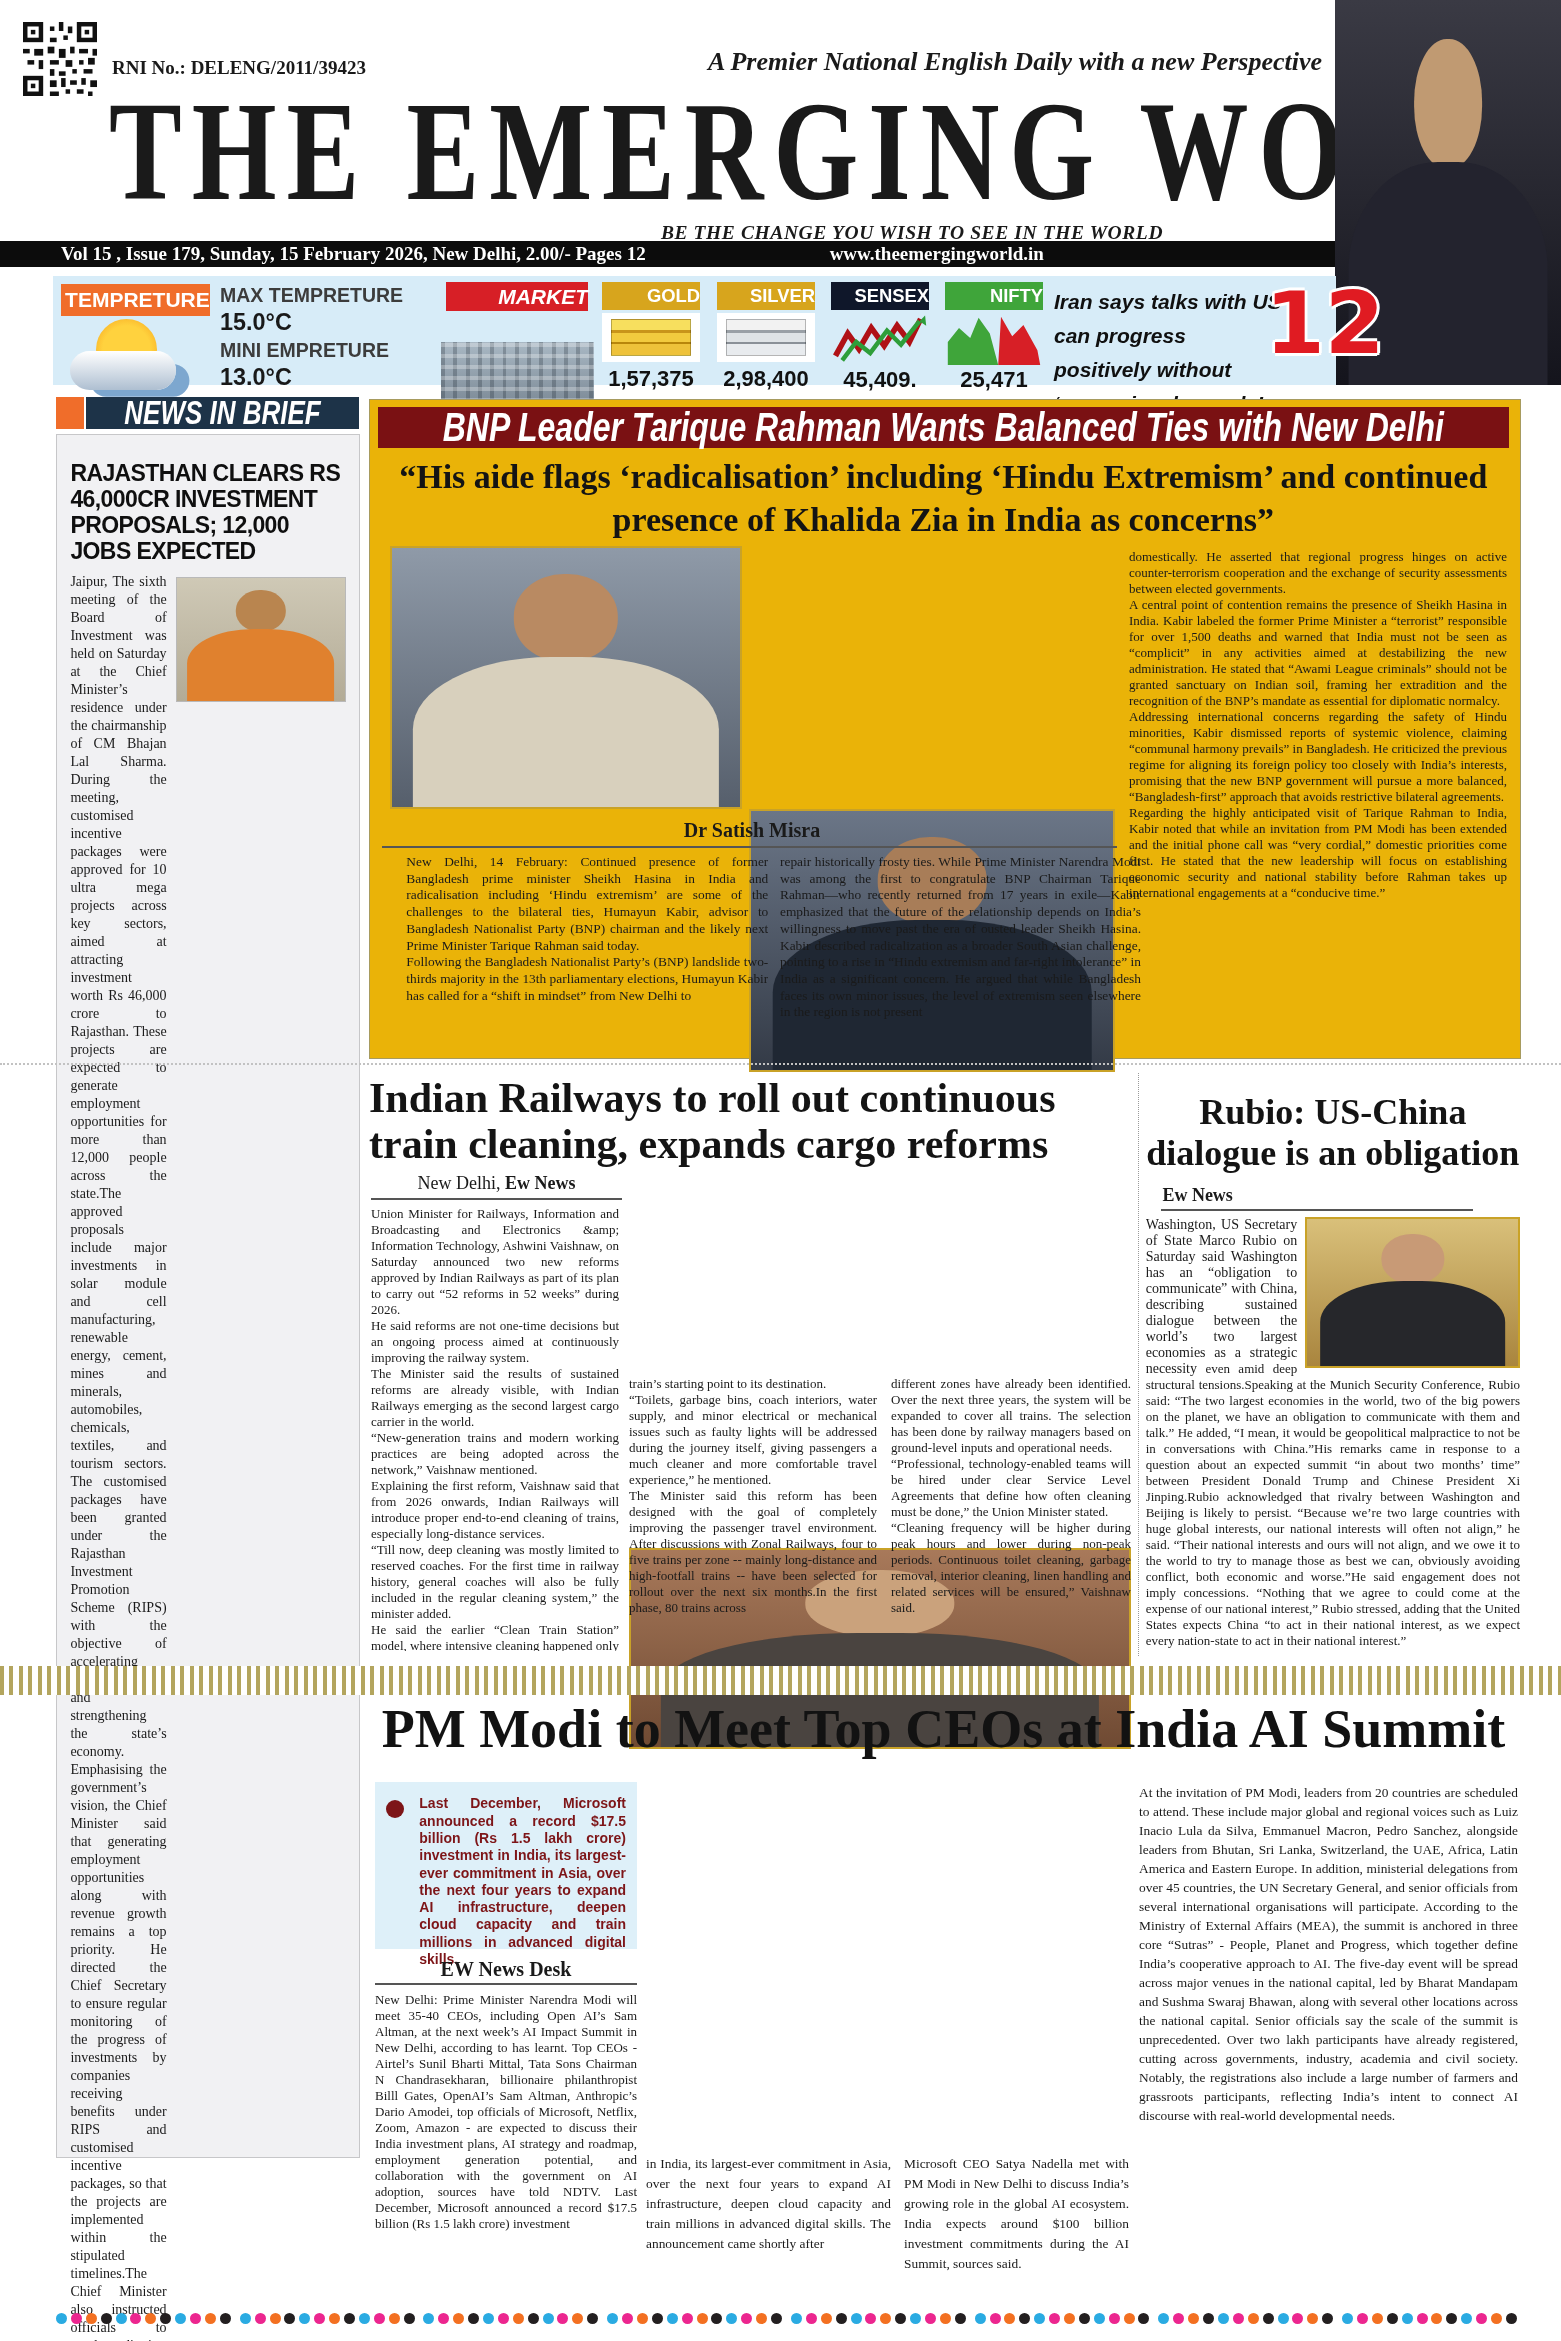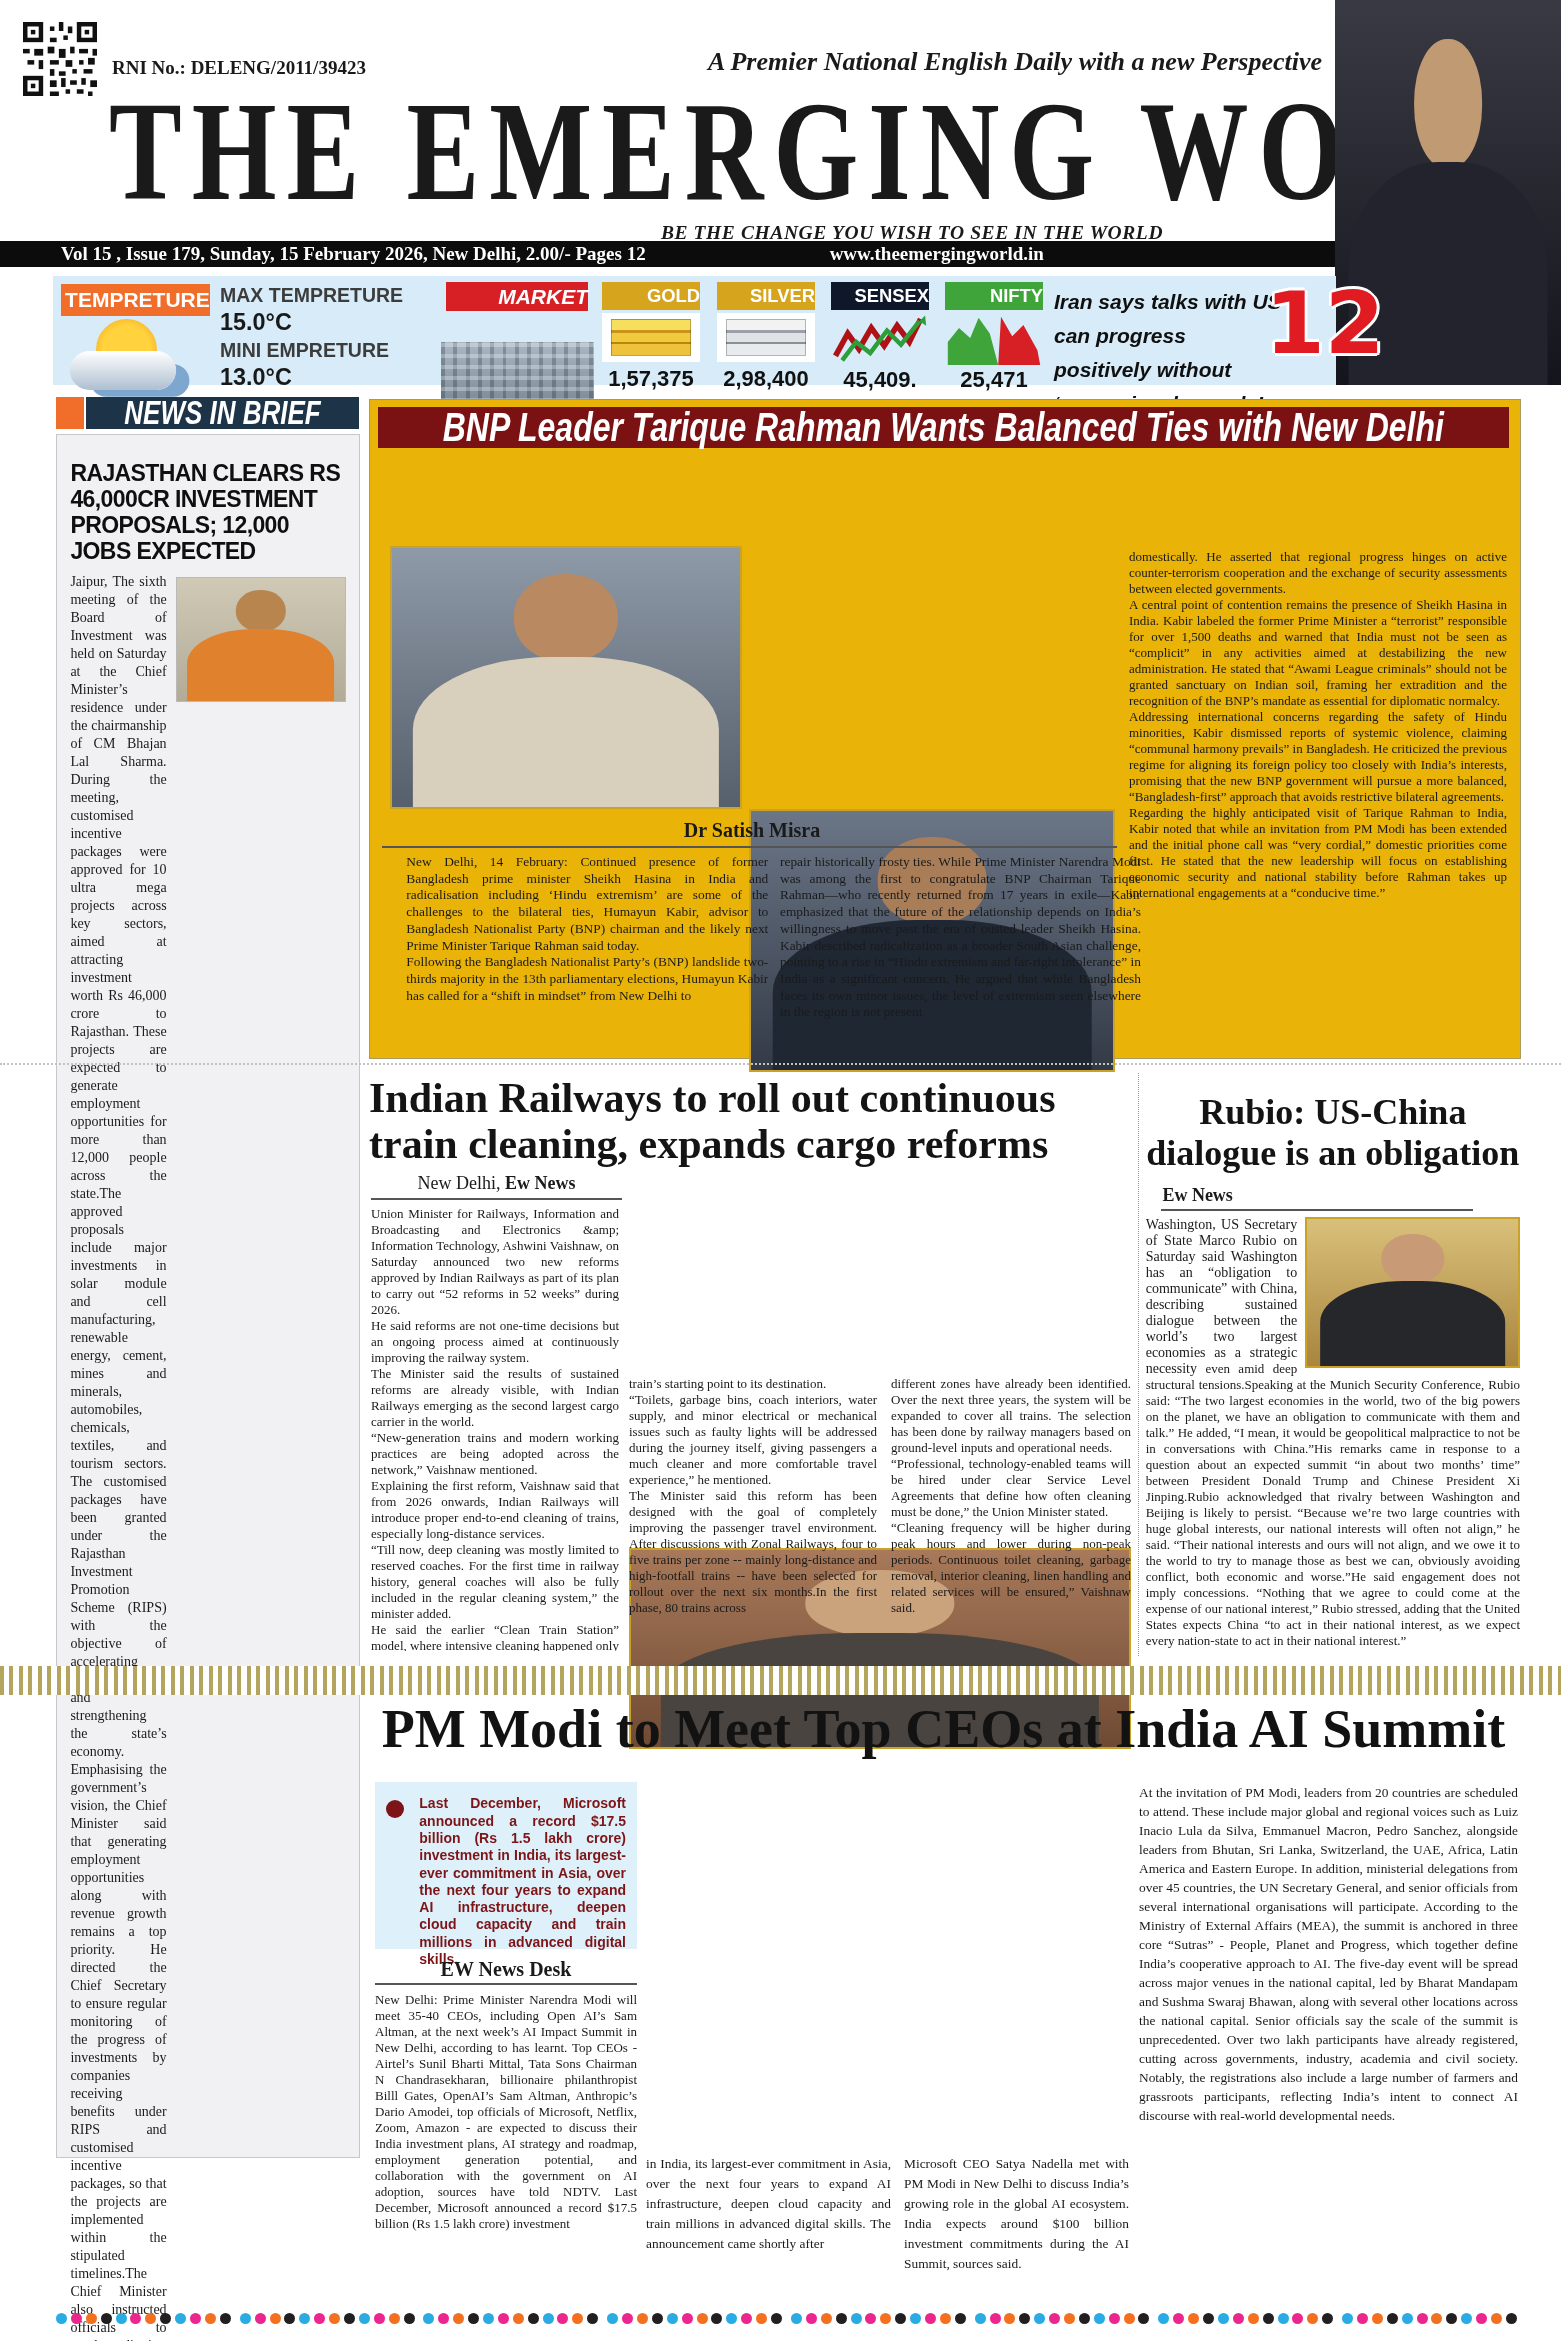--- a/index.html
+++ b/index.html
@@ -213,20 +213,21 @@
 Emphasising the government’s vision, the Chief Minister said that generating employment opportunities along with revenue growth remains a top priority. He directed the Chief Secretary to ensure regular monitoring of the progress of investments by companies receiving benefits under RIPS and customised incentive packages, so that the projects are implemented within the stipulated timelines.The Chief Minister also instructed officials to conduct district-wise reviews of the Memorandums of Understanding (MoUs) signed during the Rising Rajasthan Global Investment Summit. He stressed the need for continuous monitoring of their implementation and ensuring their timely execution at the ground level.</span>
       </div>
     </div>
 
   </div>
 
   <div class="abs leadbox" style="left:369px;top:399px;width:1150px;height:658px">
     <div class="abs banner" style="left:7.8px;top:6.7px;width:1131px;height:41px">
       <span class="cond">BNP Leader Tarique Rahman Wants Balanced Ties with New Delhi</span>
     </div>
+    <div class="abs subhead" style="left:12.3px;top:56px;width:1122px">“His aide flags ‘radicalisation’ including ‘Hindu Extremism’ and continued presence of Khalida Zia in India as concerns”</div>
 
     <div class="abs pphoto goldframe" style="left:19.5px;top:146px;width:352px;height:263px;--bg1:#8f9aa8;--bg2:#565f6c;--suit:#d8d0bd;--skin:#b98a62"></div>
     <div class="abs pphoto goldframe" style="left:379px;top:146px;width:366px;height:263px;--bg1:#6b7687;--bg2:#333a46;--suit:#1f2733;--skin:#a87d58"></div>
 
     <div class="abs byline" style="left:19.5px;top:419px;width:725px">Dr Satish Misra</div>
     <div class="abs rule" style="left:12.3px;top:446px;width:735px;height:2.2px"></div>
 
     <div class="abs story btext" style="left:12.3px;top:454px;width:362px;height:196px">New Delhi, 14 February: Continued presence of former Bangladesh prime minister Sheikh Hasina in India and radicalisation including ‘Hindu extremism’ are some of the challenges to the bilateral ties, Humayun Kabir, advisor to Bangladesh Nationalist Party (BNP) chairman and the likely next Prime Minister Tarique Rahman said today.
 Following the Bangladesh Nationalist Party’s (BNP) landslide two-thirds majority in the 13th parliamentary elections, Humayun Kabir has called for a “shift in mindset” from New Delhi to</div>
     <div class="abs story btext" style="left:386px;top:454px;width:361px;height:196px">repair historically frosty ties. While Prime Minister Narendra Modi was among the first to congratulate BNP Chairman Tarique Rahman—who recently returned from 17 years in exile—Kabir emphasized that the future of the relationship depends on India’s willingness to move past the era of ousted leader Sheikh Hasina. Kabir described radicalization as a broader South Asian challenge, pointing to a rise in “Hindu extremism and far-right intolerance” in India as a significant concern. He argued that while Bangladesh faces its own minor issues, the level of extremism seen elsewhere in the region is not present</div>

